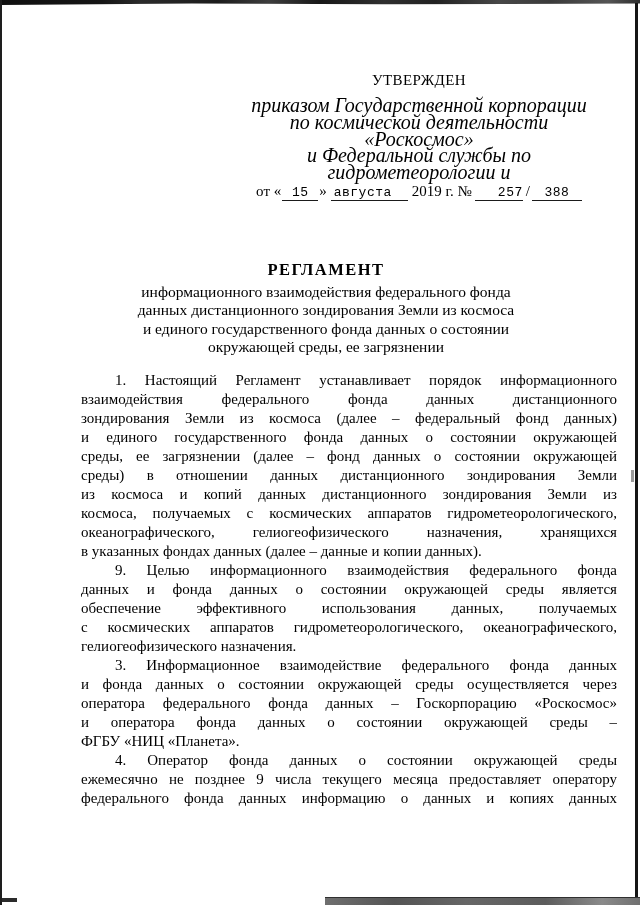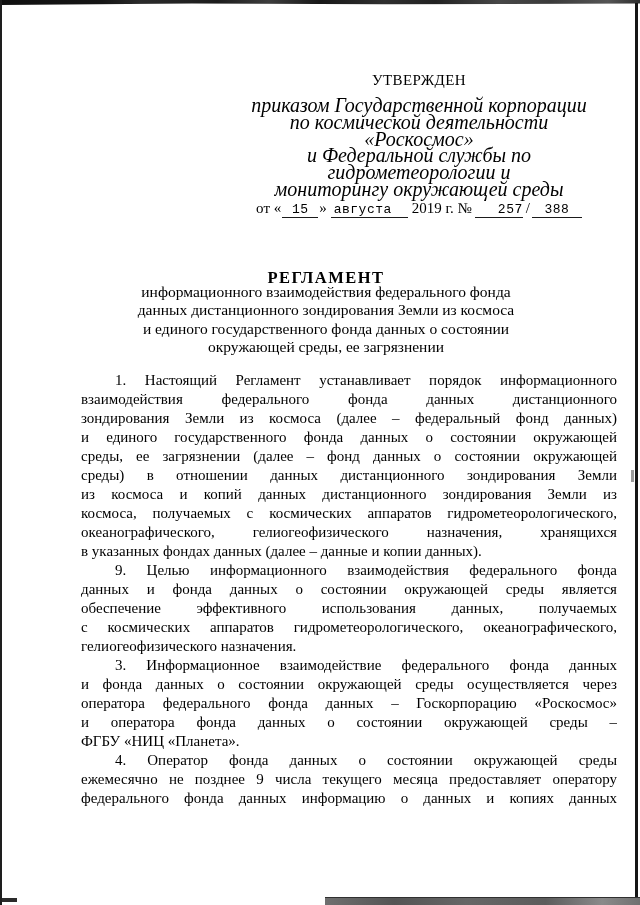--- a/index.html
+++ b/index.html
@@ -41,21 +41,21 @@
     border-bottom:1.4px solid #1b1b1b;
     text-align:center;line-height:15px;
   }
   .w-day{width:36px;margin-left:1px;margin-right:1px;}
   .w-month{width:74px;text-align:left;padding-left:3px;margin-left:4px;margin-right:4px;}
   .w-num1{width:48px;margin-left:3px;margin-right:3px;text-align:right;}
   .w-num2{width:50px;margin-left:2px;}
 
   
   .doc-title{
-    position:absolute;top:268px;left:81px;width:490px;
+    position:absolute;top:260px;left:81px;width:490px;
     text-align:center;font-weight:bold;font-size:16.5px;letter-spacing:1.5px;
   }
   .doc-subtitle{
     position:absolute;top:283px;left:81px;width:490px;
     text-align:center;font-weight:normal;font-size:15.5px;
   }
   .subtitle-line{line-height:18.4px;}
 
   
   .body-text{position:absolute;top:371px;left:81px;width:536px;font-size:15px;}
@@ -78,21 +78,20 @@
   <div class="scan-right-tick"></div>
   <div class="scan-bottom-strip"></div>
   <div class="scan-bottom-left-mark"></div>
 
   <div class="approval">
     <div class="approval-title">УТВЕРЖДЕН</div>
     <div>
         <div class="approval-line">приказом Государственной корпорации</div>
         <div class="approval-line">по космической деятельности «Роскосмос»</div>
         <div class="approval-line">и Федеральной службы по гидрометеорологии и</div>
-        <div class="approval-line">мониторингу окружающей среды</div>
       </div>
     <div class="date-line"><span>от «</span><span class="typed w-day">15</span><span>»</span><span class="typed w-month">августа</span><span>2019 г. №</span><span class="typed w-num1">257</span><span>/</span><span class="typed w-num2">388</span></div>
   </div>
 
   <div class="doc-title">РЕГЛАМЕНТ</div>
   <div class="doc-subtitle">
       <div class="subtitle-line">информационного взаимодействия федерального фонда</div>
       <div class="subtitle-line">данных дистанционного зондирования Земли из космоса</div>
       <div class="subtitle-line">и единого государственного фонда данных о состоянии</div>
       <div class="subtitle-line">окружающей среды, ее загрязнении</div>

